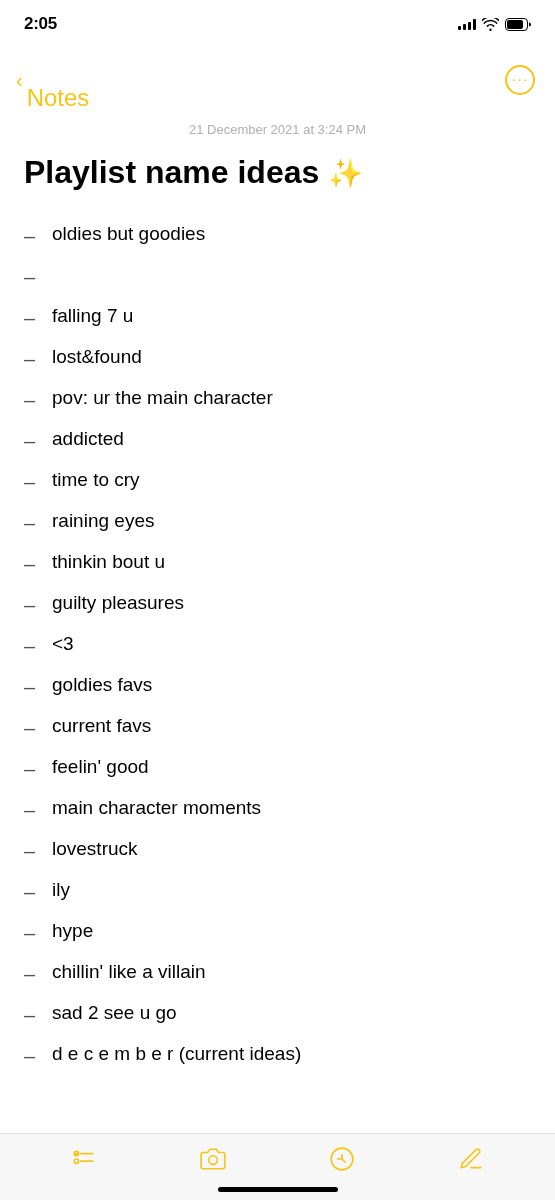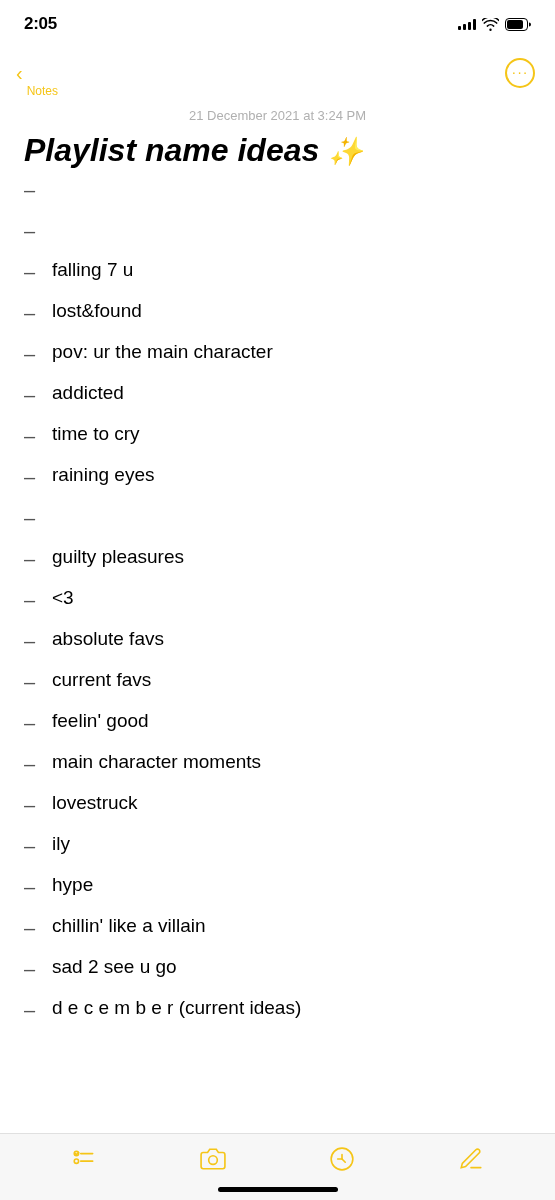--- a/index.html
+++ b/index.html
@@ -67,21 +67,21 @@
       font-size: 18px;
       cursor: pointer;
     }
 
     .back-btn .chevron {
       font-size: 20px;
       color: #f5c518;
     }
 
     .back-label {
-      font-size: 12px;
+      font-size: 24px;
       color: #f5c518;
       margin-top: 36px;
     }
 
     .more-btn {
       width: 30px;
       height: 30px;
       border-radius: 50%;
       border: 2px solid #f5c518;
       display: flex;
@@ -96,34 +96,34 @@
       letter-spacing: 1px;
       line-height: 1;
       padding-bottom: 2px;
     }
 
     
     .note-date {
       text-align: center;
       color: #b0b0b0;
       font-size: 13px;
-      margin-bottom: 8px;
+      margin-bottom: 16px;
     }
 
     
     .note-content {
       padding: 0 24px 100px 24px;
     }
 
     .note-title {
       font-size: 32px;
       font-weight: 800;
       color: #000;
+      margin-bottom: 24px;
       line-height: 1.2;
-      font-style: italic;
     }
 
     .sparkle {
       color: #f5c518;
       font-size: 28px;
     }
 
     .note-list {
       list-style: none;
     }
@@ -233,20 +233,21 @@
 
 <div class="note-date">21 December 2021 at 3:24 PM</div>
 
 <div class="note-content">
   <div class="note-title">
     <span>Playlist name ideas </span><span class="sparkle">✨</span>
   </div>
   <ul class="note-list" id="note-list">
   <li>
         <span class="dash">–</span>
+        <span>oldies but goodies</span>
       </li>
       <li>
         <span class="dash">–</span>
       </li>
       <li>
         <span class="dash">–</span>
         <span>falling 7 u</span>
       </li>
       <li>
         <span class="dash">–</span>
@@ -263,32 +264,33 @@
       <li>
         <span class="dash">–</span>
         <span>time to cry</span>
       </li>
       <li>
         <span class="dash">–</span>
         <span>raining eyes</span>
       </li>
       <li>
         <span class="dash">–</span>
+        <span>thinkin bout u</span>
       </li>
       <li>
         <span class="dash">–</span>
         <span>guilty pleasures</span>
       </li>
       <li>
         <span class="dash">–</span>
         <span>&lt;3</span>
       </li>
       <li>
         <span class="dash">–</span>
-        <span>absolute favs</span>
+        <span>goldies favs</span>
       </li>
       <li>
         <span class="dash">–</span>
         <span>current favs</span>
       </li>
       <li>
         <span class="dash">–</span>
         <span>feelin' good</span>
       </li>
       <li>

